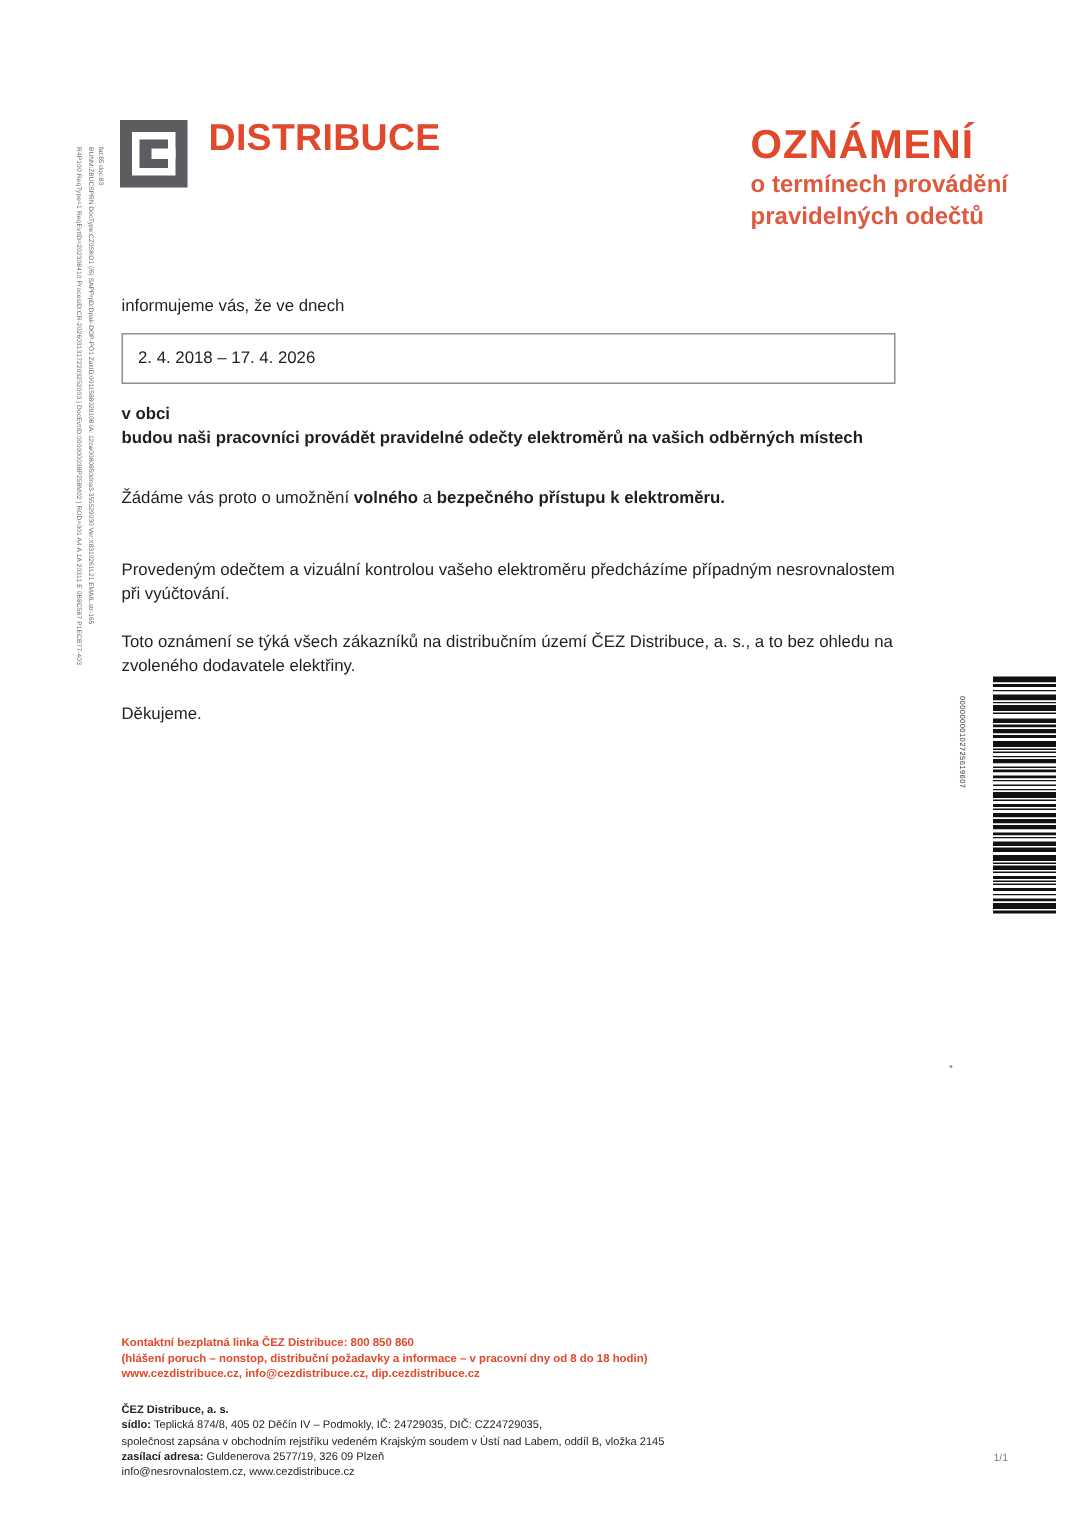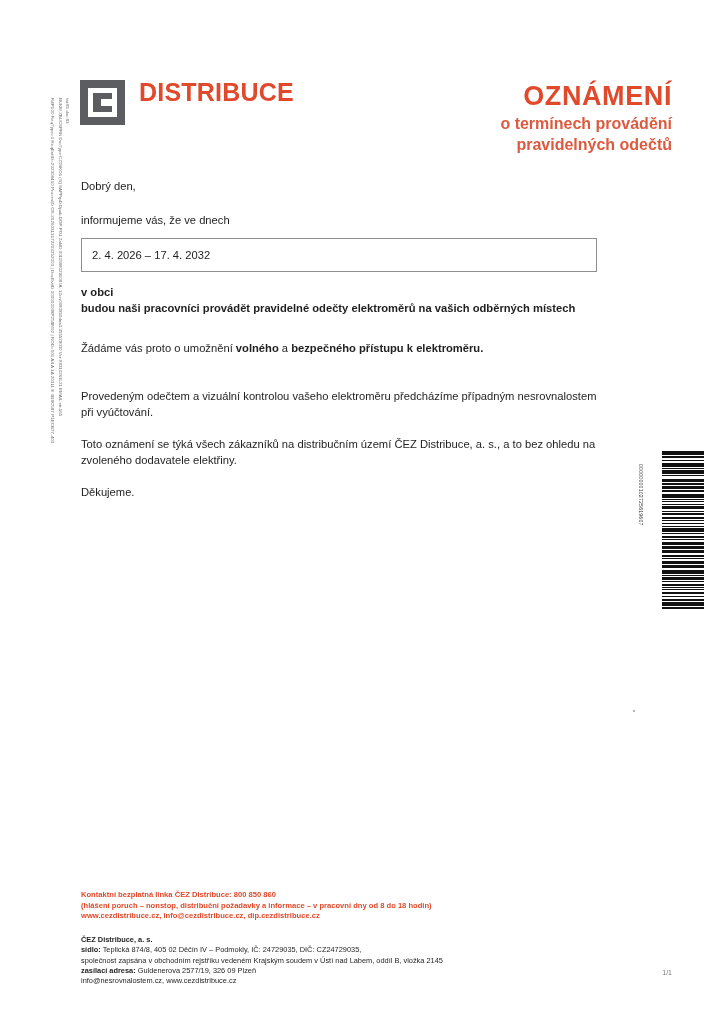--- a/index.html
+++ b/index.html
@@ -112,21 +112,20 @@
     font-weight: bold;
     letter-spacing: 0.2px;
     color: #e0492b;
     line-height: 1;
   }
 
   .title-block {
     position: absolute;
     right: 0;
     top: 2px;
-    text-align: right;
     color: #e0492b;
   }
   .title-main {
     font-size: 27px;
     font-weight: bold;
     letter-spacing: 0.6px;
     line-height: 1.05;
   }
   .title-sub {
     font-size: 16px;
@@ -261,28 +260,27 @@
       <div class="title-main">OZNÁMENÍ</div>
       <div class="title-sub">
         <div>o termínech provádění</div>
         <div>pravidelných odečtů</div>
       </div>
     </div>
   </div>
 
   <div class="body-area">
 
-    <p class="p">Dobrý den,</p>
     <div class="gap-18"></div>
 
     <p class="p">informujeme vás, že ve dnech</p>
     <div class="gap-10"></div>
 
     <div class="field-box">
-      <span>2. 4. 2026 – 17. 4. 2032</span>
+      <span>2. 4. 2018 – 17. 4. 2026</span>
     </div>
     <div class="gap-12"></div>
 
     <p class="p bold">v obci</p>
     <p class="p bold">budou naši pracovníci provádět pravidelné odečty elektroměrů na vašich odběrných místech</p>
     <div class="gap-10"></div>
 
     <div class="gap-14"></div>
 
     <p class="p"><span>Žádáme vás proto o umožnění </span><span class="bold">volného</span><span> a </span><span class="bold">bezpečného přístupu k elektroměru.</span></p>

